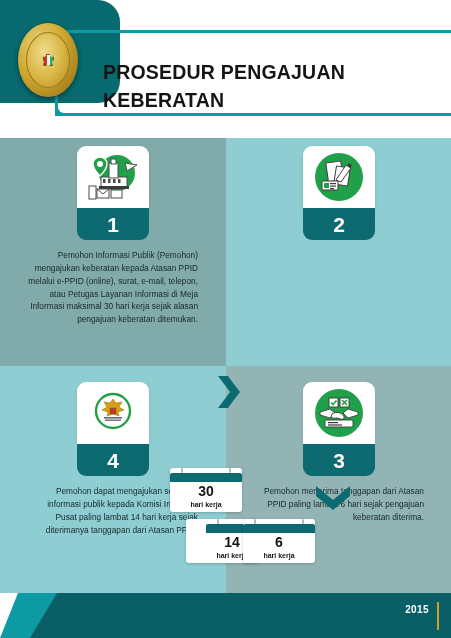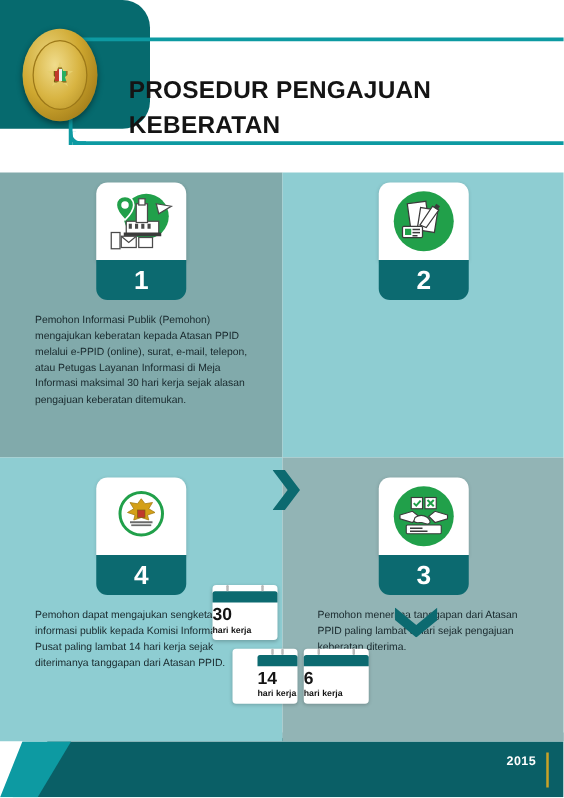--- a/index.html
+++ b/index.html
@@ -84,21 +84,21 @@
   }
   .num-badge {
     width:72px; height:32px; margin:0 auto;
     background:#0c6a70; border-radius:0 0 9px 9px;
     display:flex; align-items:center; justify-content:center;
     color:#ffffff; font-size:21px; font-weight:bold; line-height:1;
   }
   .step-text {
     margin-top:9px; padding:0 28px;
     font-size:8.3px; line-height:1.55; color:#17272b;
-    text-align:left;
+    text-align:right;
   }
   .green-circle {
     width:48px; height:48px; border-radius:50%;
     background:#21a04a; position:relative;
     display:flex; align-items:center; justify-content:center;
   }
 
   
   .step1 { left:0;   top:8px; }
   .step2 { left:226px; top:8px; }
@@ -117,23 +117,23 @@
     clip-path: polygon(0% 0%, 0% 42%, 50% 100%, 100% 42%, 100% 0%, 50% 58%);
   }
   .arrow-left {
     position:absolute; left:212px; top:452px; width:26px; height:36px;
     background:#0c6a70;
     clip-path: polygon(100% 0%, 55% 0%, 0% 50%, 55% 100%, 100% 100%, 45% 50%);
   }
 
   
   .cal {
-    position:absolute; width:52px; background:#ffffff;
+    position:absolute; width:72px; background:#ffffff;
     border-radius:3px; box-shadow:0 1px 3px rgba(0,0,0,.2);
-    padding-bottom:4px; text-align:left;
+    padding-bottom:4px; text-align:center;
   }
   .cal-rings { position:relative; height:5px; }
   .cal-rings:before, .cal-rings:after {
     content:""; position:absolute; top:0; width:2px; height:5px;
     background:#b9b9b9; border-radius:1px;
   }
   .cal-rings:before { left:11px; }
   .cal-rings:after  { right:11px; }
   .cal-head { height:9px; background:#0c6a70; border-radius:2px 2px 0 0; }
   .cal-num { font-size:14px; font-weight:bold; color:#141414; line-height:1.25; margin-top:1px; }

